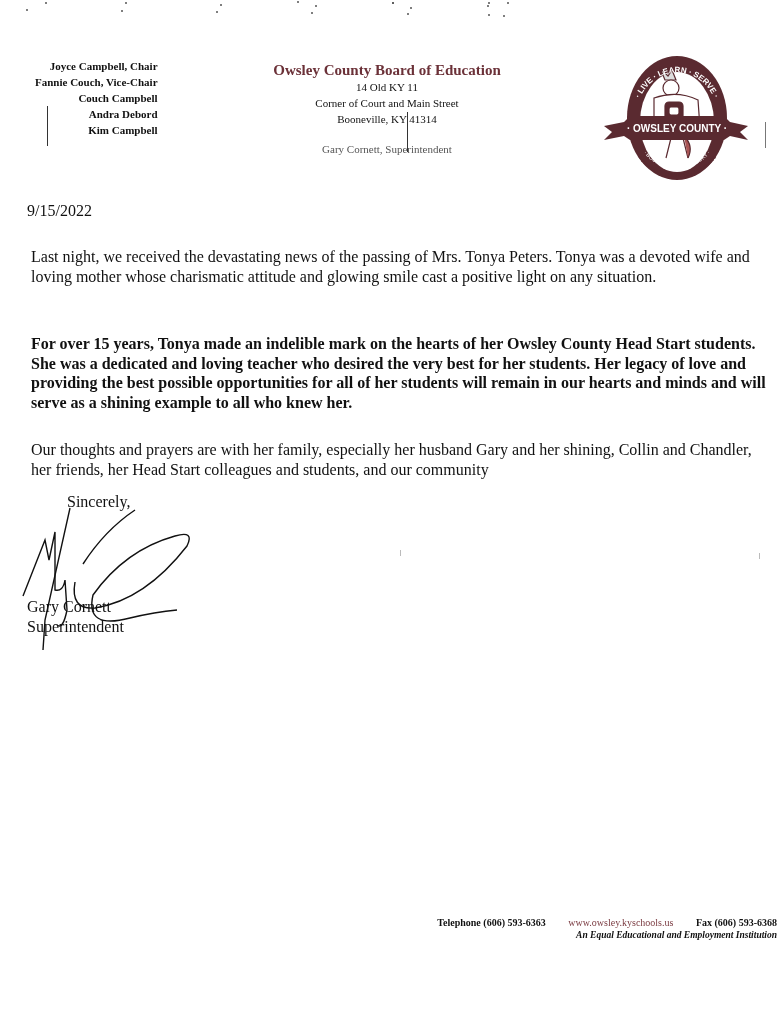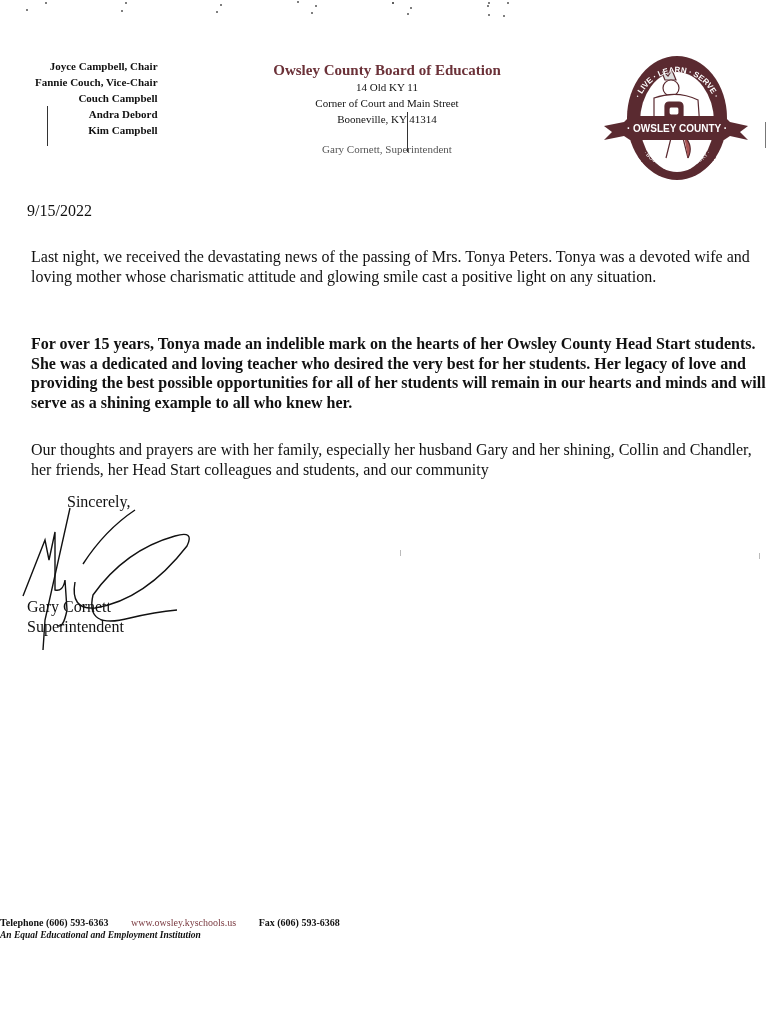--- a/index.html
+++ b/index.html
@@ -13,21 +13,21 @@
   .scan-mark { position: absolute; width: 1px; background: #333; }
   .logo { position: absolute; left: 602px; top: 50px; width: 148px; height: 140px; }
   .date { position: absolute; left: 27px; top: 202px; font-family: "Liberation Serif", serif; font-size: 16px; }
   .para { position: absolute; left: 27px; width: 735px; font-family: "Liberation Serif", serif; font-size: 16px; line-height: 19.5px; margin: 4px; }
   .p1 { top: 243px; }
   .p2 { top: 330px; font-weight: bold; }
   .p3 { top: 436px; }
   .closing { position: absolute; left: 27px; top: 493px; font-family: Liberation Serif, serif; font-size: 16px; margin-left: 40px; }
   .sig-name { position: absolute; left: 27px; top: 597px; font-family: "Liberation Serif", serif; font-size: 16px; line-height: 20px; }
   .signature { position: absolute; left: 15px; top: 500px; width: 190px; height: 170px; pointer-events: none; }
-  .footer { position: absolute; left: 0; top: 916px; width: 777px; text-align: left; font-family: "Liberation Serif", serif; }
+  .footer { position: absolute; left: 0; top: 916px; width: 777px; text-align: right; font-family: "Liberation Serif", serif; }
   .footer-row { font-size: 10px; font-weight: bold; line-height: 14px; white-space: nowrap; }
   .footer-row span { display: inline-block; }
   .web { color: #7a3a40; font-weight: normal; margin: 0 20px; }
   .tag { font-size: 9.5px; font-style: italic; font-weight: bold; margin-top: 0; }
   .speck { position: absolute; width: 2px; height: 2px; background: #555; border-radius: 1px; }
 </style>
 </head>
 <body>
 
 <div class="speck" style="left:45px;top:2px"></div>

